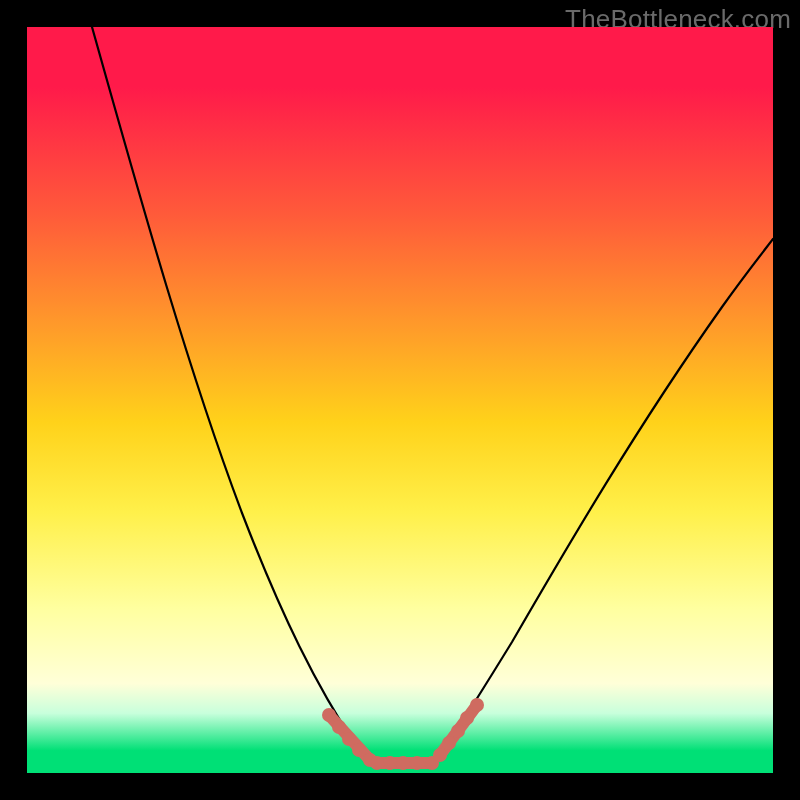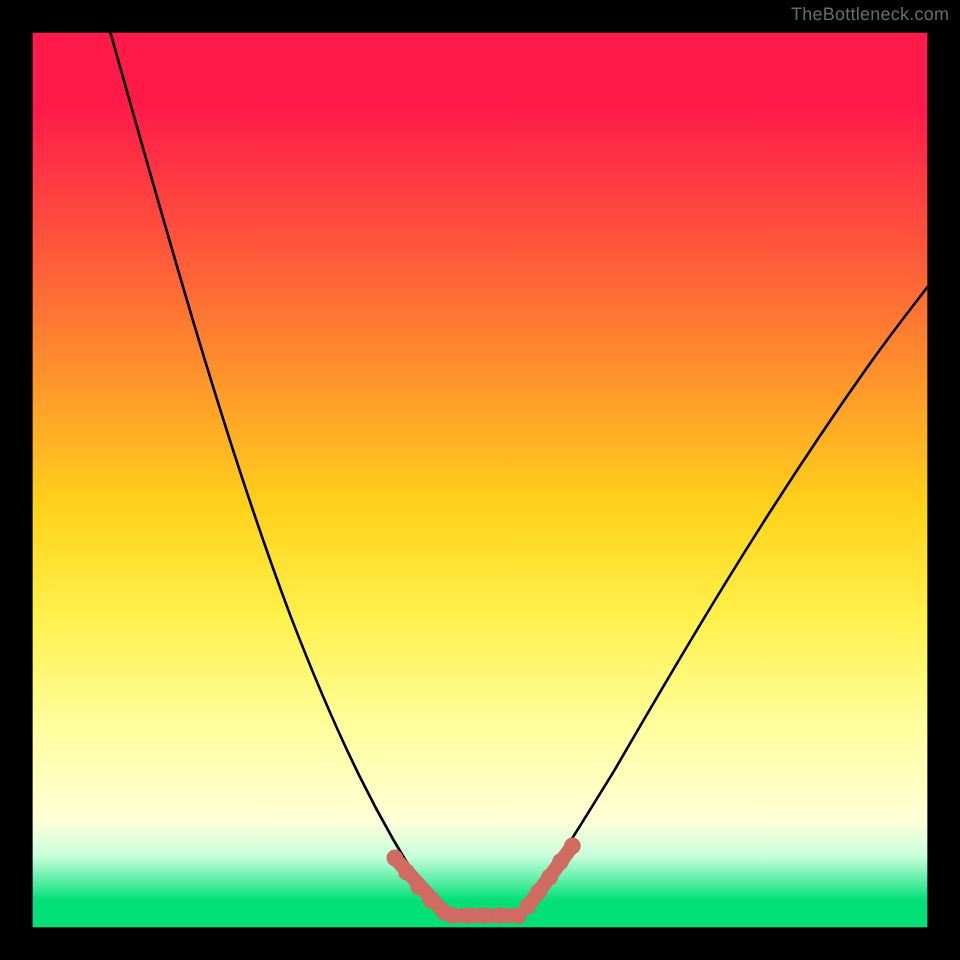--- a/index.html
+++ b/index.html
@@ -34,21 +34,21 @@
       #ffffd8 88%,
       #c8ffdc 92%,
       #00e076 97%,
       #00e076 100%
     );
   }
   .watermark {
     position: absolute;
     top: 4px;
     right: 9px;
-    font-size: 15px;
+    font-size: 26px;
     color: #6a6a6a;
     font-weight: 400;
     letter-spacing: 0.2px;
   }
   svg.curves {
     position: absolute;
     inset: 0;
     width: 100%;
     height: 100%;
     overflow: visible;

